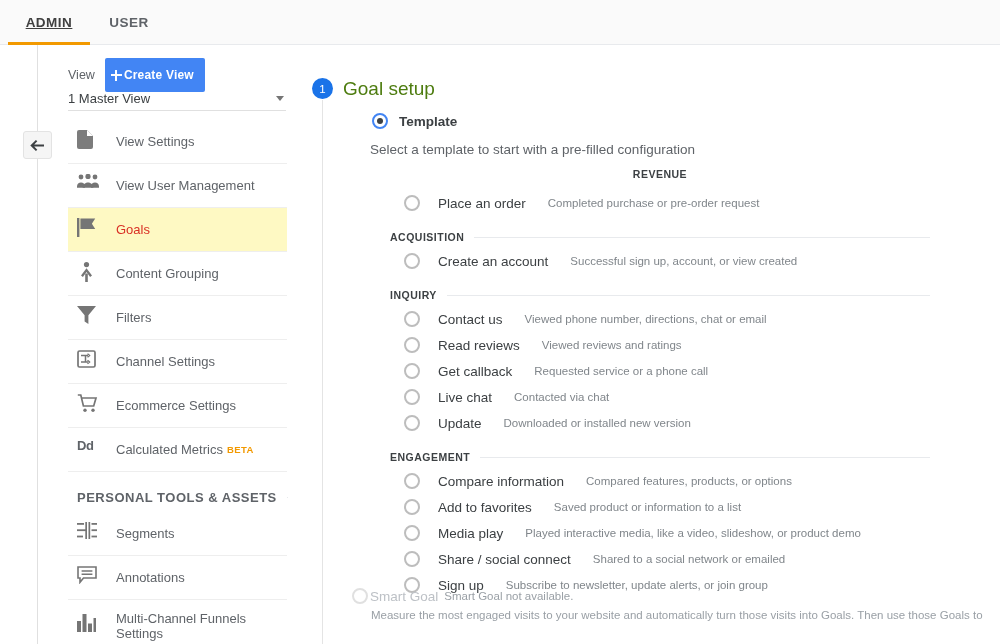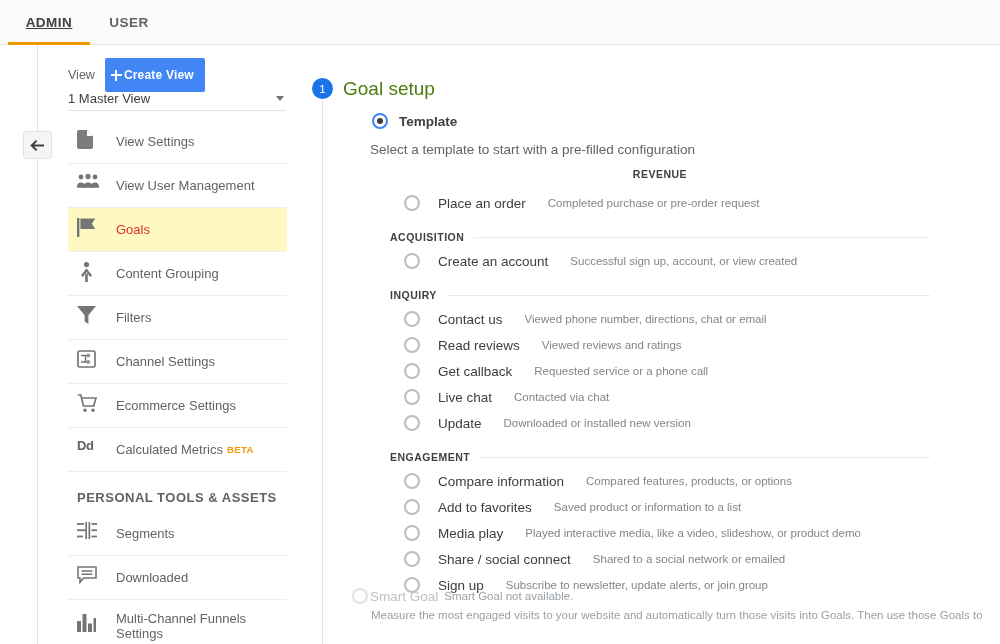--- a/index.html
+++ b/index.html
@@ -343,21 +343,21 @@
     <span class="nav-text">Segments</span>
   </div>
 
   <div class="nav-item">
     <span class="nav-icon">
       <svg width="20" height="18" viewBox="0 0 20 18" fill="none" stroke="#757575" stroke-width="1.6">
         <path d="M1 1h18v11H6.5L3 16.3V12H1z"></path>
         <path d="M4.6 5h10.8M4.6 8.2h10.8" stroke-width="1.5"></path>
       </svg>
     </span>
-    <span class="nav-text">Downloaded</span>
+    <span class="nav-text">Annotations</span>
   </div>
 
   <div class="nav-item tall">
     <span class="nav-icon">
       <svg width="19" height="18" viewBox="0 0 19 18" fill="#757575">
         <rect x="0" y="7" width="4" height="11"></rect>
         <rect x="5.5" y="0" width="4" height="18"></rect>
         <rect x="11" y="9.5" width="4" height="8.5"></rect>
         <rect x="16.5" y="4" width="2.5" height="14"></rect>
       </svg>

